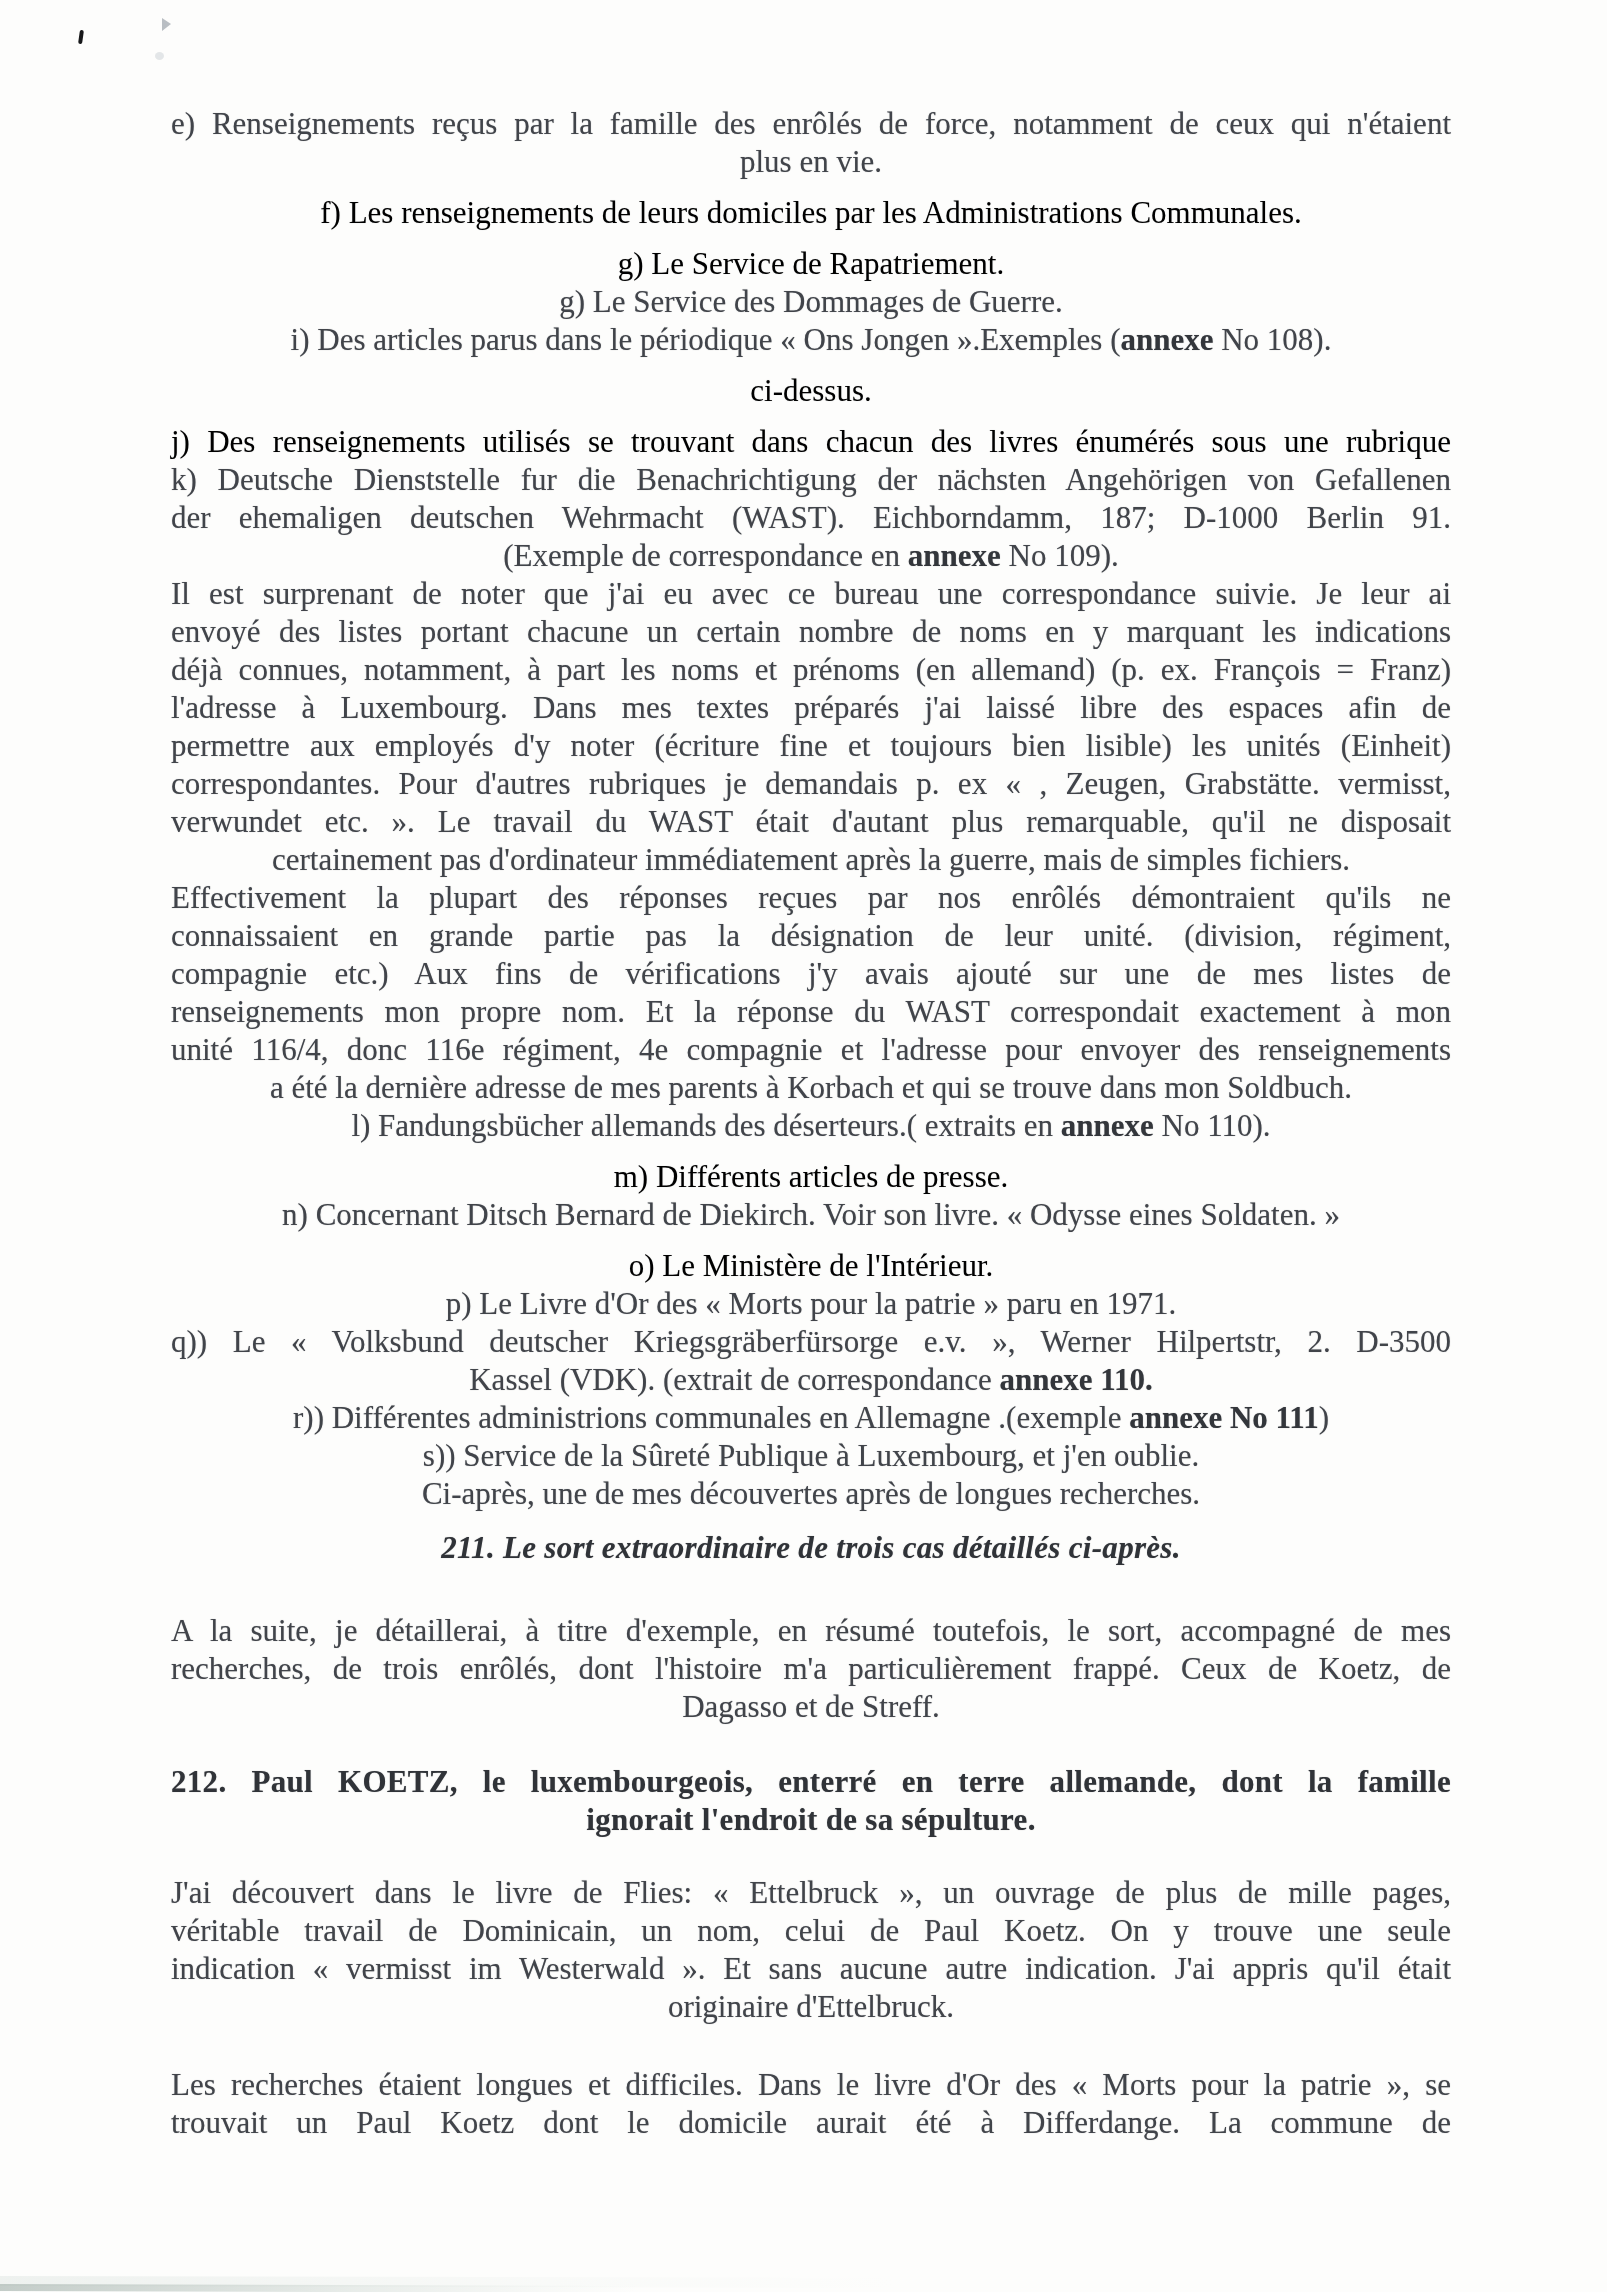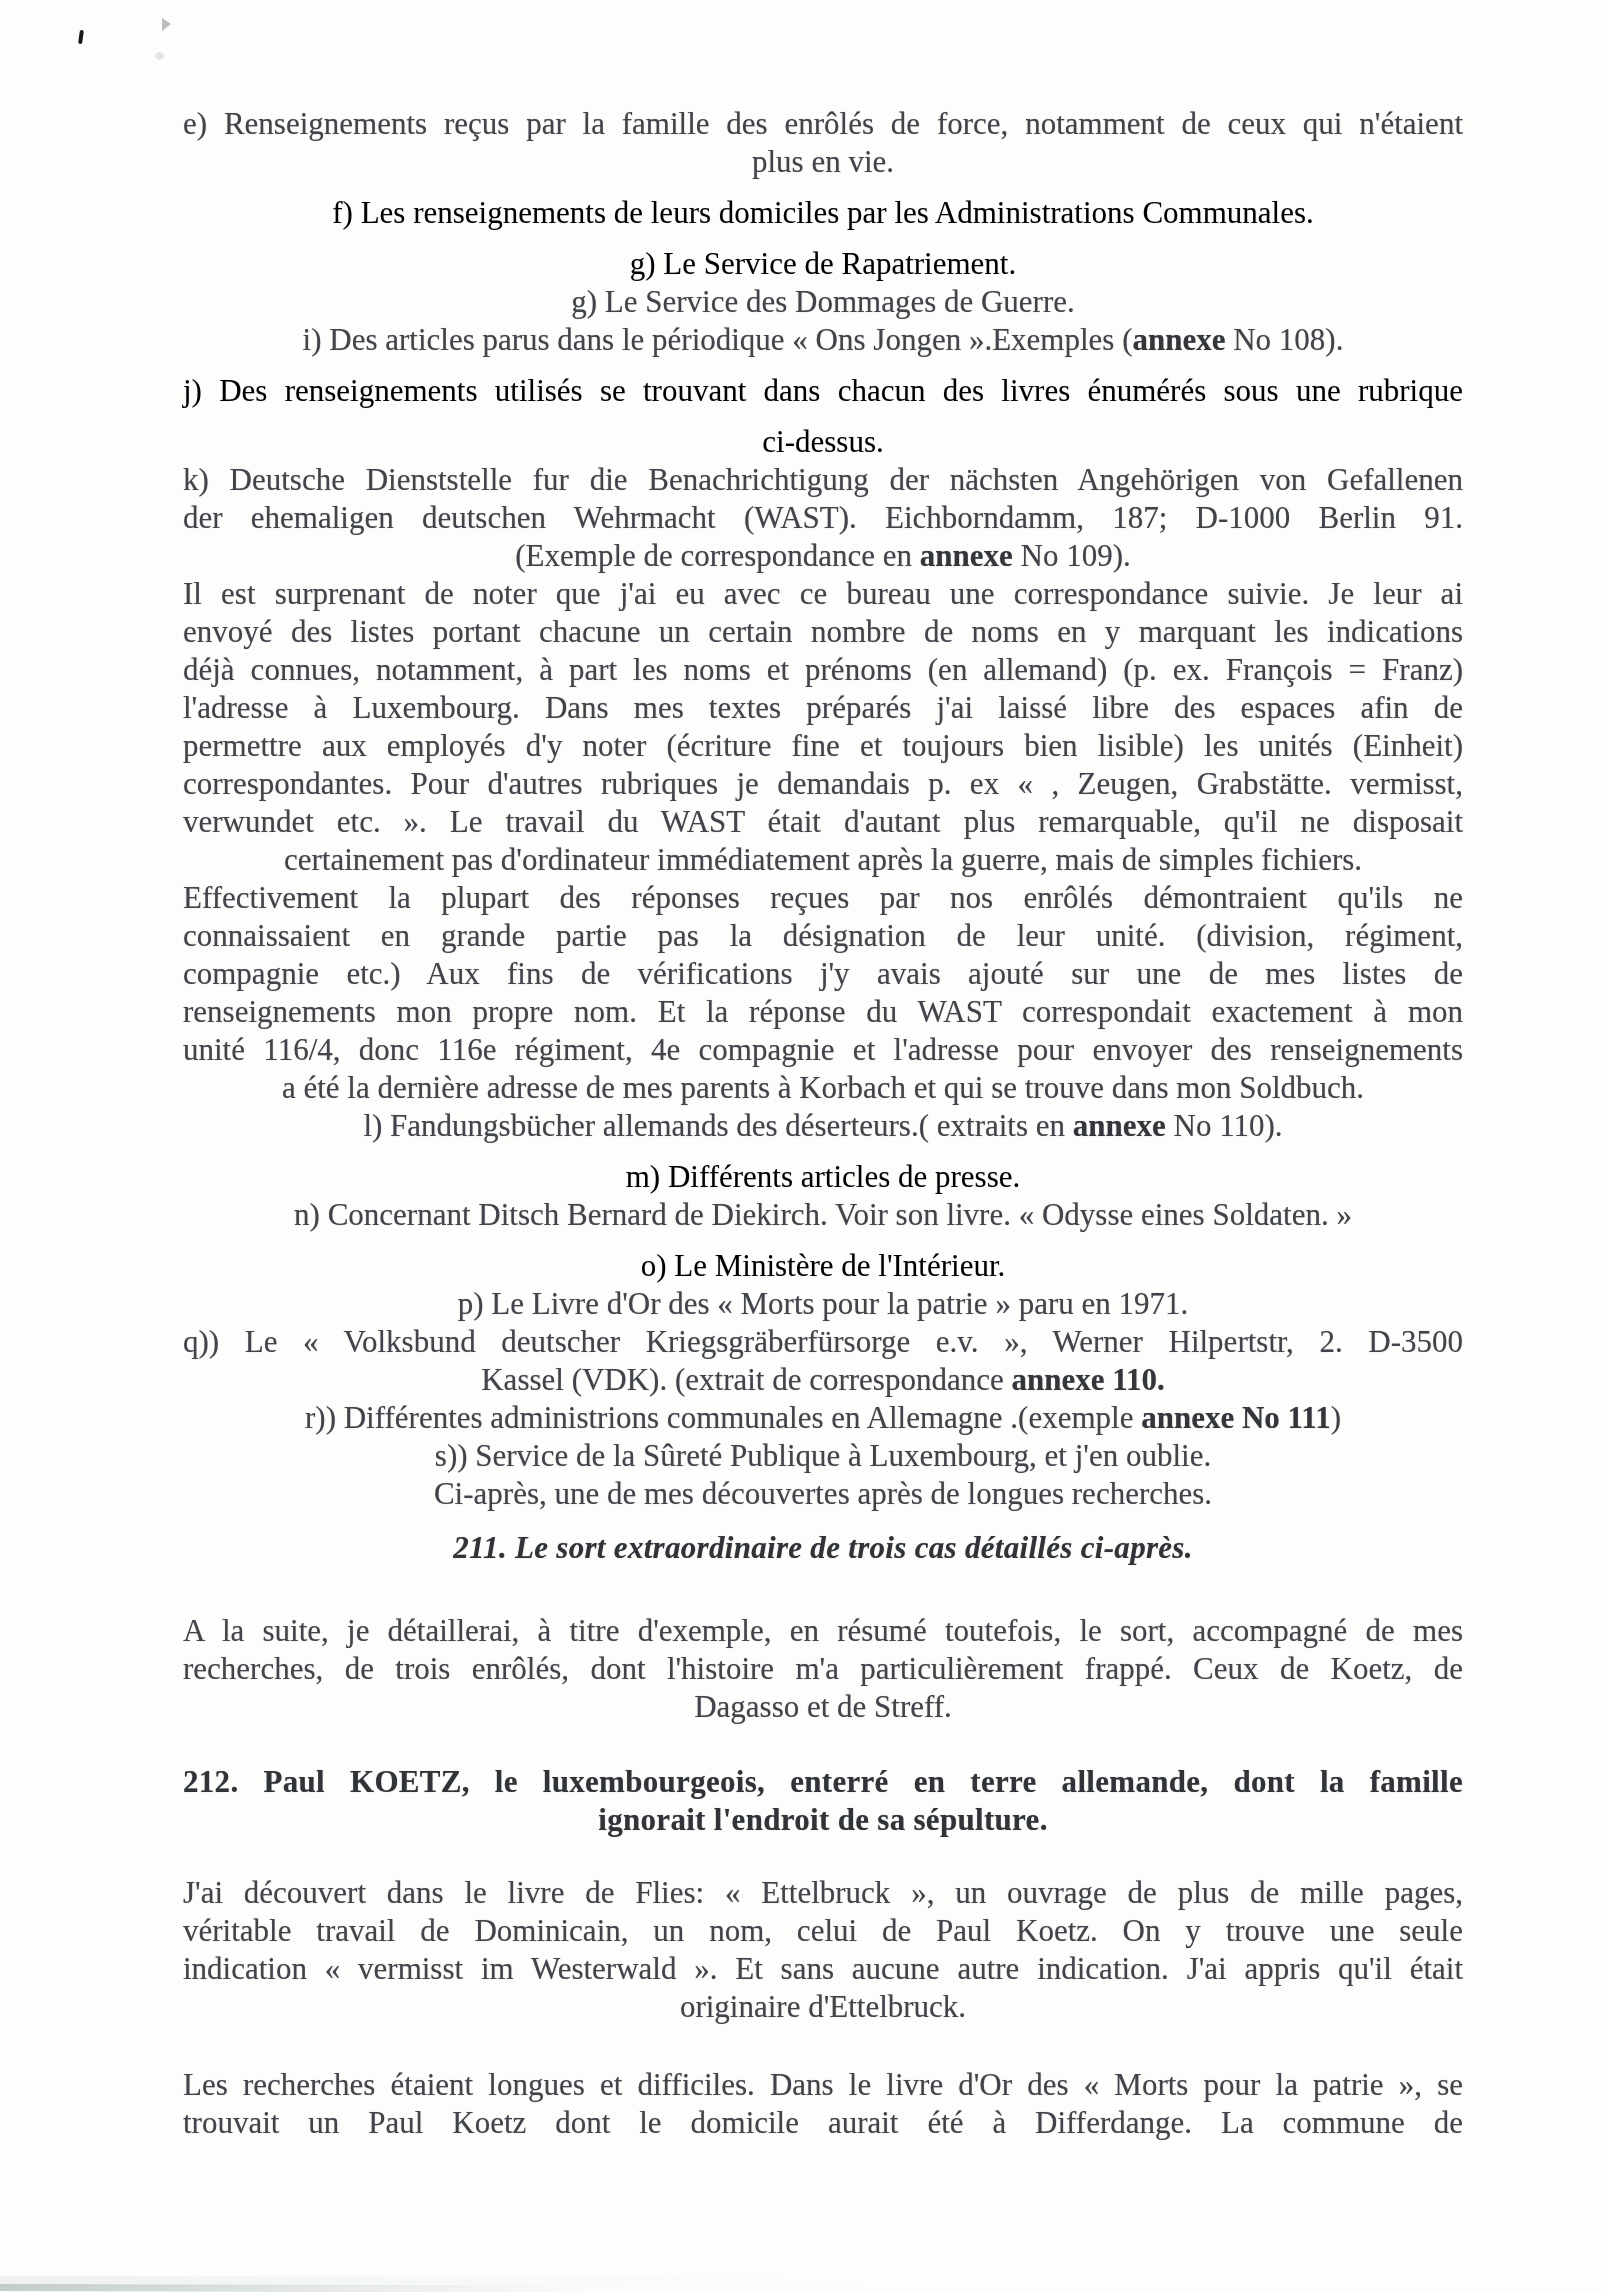--- a/index.html
+++ b/index.html
@@ -7,21 +7,21 @@
     position:relative;
     width:1608px; height:2292px;
     margin:0 auto;
     background:#fdfdfc;
     overflow:hidden;
     font-family:"Liberation Serif","DejaVu Serif",serif;
     color:#41444a;
   }
   .doc {
     position:absolute;
-    left:183px; top:105px;
+    left:171px; top:105px;
     width:1280px;
     font-size:31px;
     line-height:38px;
     text-shadow:0 0 1px rgba(72,76,80,0.45);
   }
   .block { margin:0; }
   .line { text-align:center; white-space:normal; }
   .line.just { text-align:justify; text-align-last:justify; }
   .line.light { color:#000000; text-shadow:0 0 1px rgba(120,124,128,0.4);margin-top:13px; }
   .heading .line { font-weight:bold; color:#303338; letter-spacing:0.3px; }
@@ -92,22 +92,22 @@
       <div class="block">
         <div class="line light"><span>g) Le Service de Rapatriement.</span></div>
       </div>
       <div class="block">
         <div class="line"><span>g) Le Service des Dommages de Guerre.</span></div>
       </div>
       <div class="block">
         <div class="line"><span>i) Des articles parus dans le périodique « Ons Jongen ».Exemples (</span><span class="b">annexe</span><span> No 108).</span></div>
       </div>
       <div class="block">
+        <div class="line light"><span>ci-dessus.</span></div>
         <div class="line just light"><span>j) Des renseignements utilisés se trouvant dans chacun des livres énumérés sous une rubrique</span></div>
-        <div class="line light"><span>ci-dessus.</span></div>
       </div>
       <div class="block">
         <div class="line just"><span>k) Deutsche Dienststelle fur die Benachrichtigung der nächsten Angehörigen von Gefallenen</span></div>
         <div class="line just"><span>der ehemaligen deutschen Wehrmacht (WAST). Eichborndamm, 187; D-1000 Berlin 91.</span></div>
         <div class="line"><span>(Exemple de correspondance en </span><span class="b">annexe</span><span> No 109).</span></div>
       </div>
       <div class="block">
         <div class="line just"><span>Il est surprenant de noter que j'ai eu avec ce bureau une correspondance suivie. Je leur ai</span></div>
         <div class="line just"><span>envoyé des listes portant chacune un certain nombre de noms en y marquant les indications</span></div>
         <div class="line just"><span>déjà connues, notamment, à part les noms et prénoms (en allemand) (p. ex. François = Franz)</span></div>

